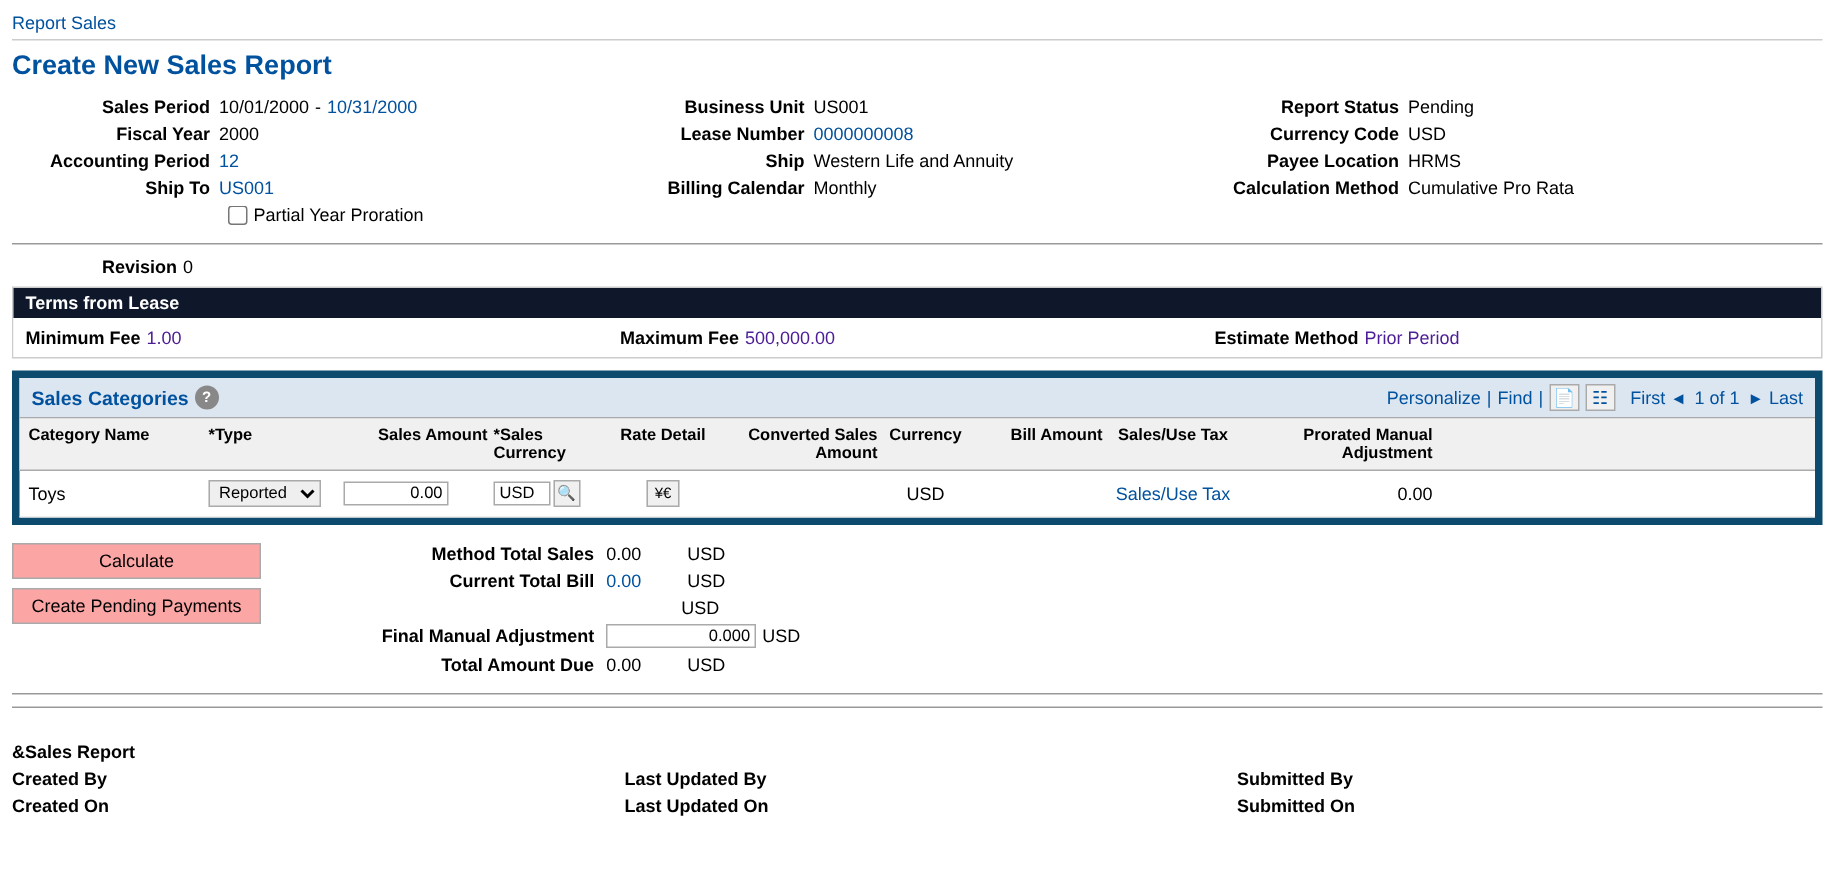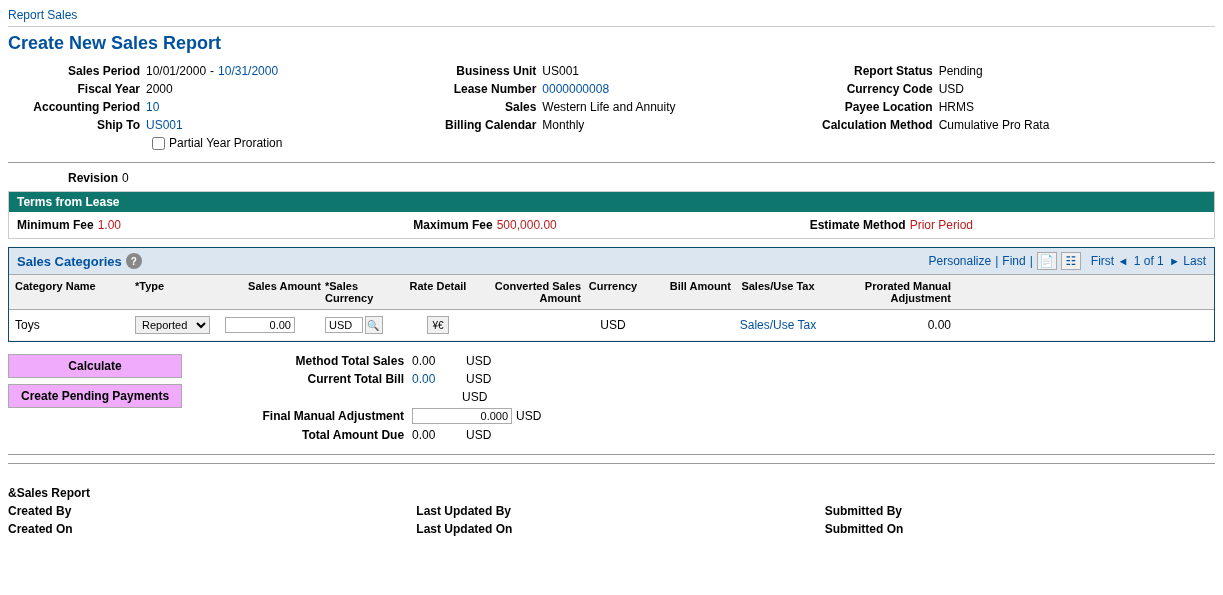--- a/index.html
+++ b/index.html
@@ -17,27 +17,27 @@
     .info-label { color: #000; font-weight: bold; text-align: right; min-width: 120px; padding-right: 6px; }
     .info-value { color: #000; }
     .info-value-link { color: #00519e; text-decoration: none; }
     
     .divider { border: none; border-top: 1px solid #999; margin: 8px 0; }
     
     .revision-row { display: flex; align-items: center; margin: 4px 0 6px 60px; }
     .revision-label { font-weight: bold; margin-right: 4px; }
     
     .terms-section { border: 1px solid #ccc; margin-bottom: 8px; }
-    .terms-header { background: #0f766e; color: #fff; font-weight: bold; padding: 3px 8px; font-size: 12px; }
+    .terms-header { background: #0f172a; color: #fff; font-weight: bold; padding: 3px 8px; font-size: 12px; }
     .terms-body { display: flex; padding: 6px 8px; background: #fff; }
     .terms-item { flex: 1; display: flex; align-items: center; }
     .terms-item-label { font-weight: bold; margin-right: 4px; }
-    .terms-item-value { color: #b91c1c; }
-    
-    .sales-categories-section { border: 1px solid #0c4a6e; margin-bottom: 8px; }
+    .terms-item-value { color: #4c1d95; }
+    
+    .sales-categories-section { border: 5px solid #0c4a6e; margin-bottom: 8px; }
     .sc-header { background: #dce6f1; display: flex; align-items: center; justify-content: space-between; padding: 4px 8px; border-bottom: 1px solid #aaa; }
     .sc-header-left { display: flex; align-items: center; gap: 4px; }
     .sc-title { font-weight: bold; color: #00519e; font-size: 13px; }
     .help-icon { display: inline-flex; align-items: center; justify-content: center; width: 16px; height: 16px; border-radius: 50%; background: #888; color: #fff; font-size: 10px; font-weight: bold; cursor: pointer; }
     .sc-header-right { display: flex; align-items: center; gap: 4px; font-size: 12px; color: #00519e; }
     .sc-nav-link { color: #00519e; text-decoration: none; cursor: pointer; }
     .sc-icon-btn { display: inline-flex; align-items: center; justify-content: center; width: 20px; height: 18px; border: 1px solid #aaa; background: #f0f0f0; cursor: pointer; }
     .nav-arrow { cursor: pointer; color: #00519e; font-size: 11px; }
     .col-header { font-weight: bold; color: #000; font-size: 11px; text-align: center; padding: 2px 2px; }
     .col-header-left { text-align: left; }
@@ -48,21 +48,21 @@
     
     select { font-size: 11px; padding: 1px 2px; border: 1px solid #aaa; }
     input[type="text"] { font-size: 11px; padding: 1px 3px; border: 1px solid #aaa; }
     input[type="checkbox"] { margin-right: 4px; }
     
     .input-small { width: 70px; text-align: right; }
     
     .search-icon-btn { display: inline-flex; align-items: center; justify-content: center; width: 18px; height: 18px; background: #f0f0f0; border: 1px solid #aaa; cursor: pointer; font-size: 10px; }
     .rate-icon-btn { display: inline-flex; align-items: center; justify-content: center; width: 22px; height: 18px; background: #f0f0f0; border: 1px solid #aaa; cursor: pointer; font-size: 10px; }
     
-    .btn-action { background: #f0abfc; border: 1px solid #aaa; padding: 4px 12px; cursor: pointer; font-size: 12px; color: #000; font-weight: bold; }
+    .btn-action { background: #fca5a5; border: 1px solid #aaa; padding: 4px 12px; cursor: pointer; font-size: 12px; color: #000; }
     .total-row { display: flex; align-items: center; margin-bottom: 4px; }
     .total-label { font-weight: bold; text-align: right; min-width: 200px; padding-right: 8px; }
     .total-currency { margin-left: 4px; color: #000; }
     .total-input { width: 100px; text-align: right; }
     
     .footer-section { border-top: 1px solid #999; padding-top: 22px; margin-top: 8px; }
     .footer-title { font-weight: bold; color: #000; margin-bottom: 4px; }
     .footer-grid { display: grid; grid-template-columns: 1fr 1fr 1fr; gap: 18px; }
     .footer-item { display: flex; flex-direction: column; gap: 4px; }
     .footer-label { font-weight: bold; color: #000; }
@@ -86,21 +86,21 @@
         <span class="info-value">10/01/2000</span>
         <span class="info-value" style="margin: 0 4px;">-</span>
         <span class="info-value info-value-link">10/31/2000</span>
       </div>
       <div class="info-row">
         <span class="info-label">Fiscal Year</span>
         <span class="info-value">2000</span>
       </div>
       <div class="info-row">
         <span class="info-label">Accounting Period</span>
-        <span class="info-value info-value-link">10</span>
+        <span class="info-value info-value-link">12</span>
       </div>
       <div class="info-row">
         <span class="info-label">Ship To</span>
         <span class="info-value info-value-link">US001</span>
       </div>
       <div class="info-row" style="margin-left: 126px;">
         <input type="checkbox" style="">
         <span class="info-value">Partial Year Proration</span>
       </div>
     </div>
@@ -108,21 +108,21 @@
     <div class="info-col">
       <div class="info-row">
         <span class="info-label">Business Unit</span>
         <span class="info-value">US001</span>
       </div>
       <div class="info-row">
         <span class="info-label">Lease Number</span>
         <span class="info-value info-value-link">0000000008</span>
       </div>
       <div class="info-row">
-        <span class="info-label">Sales</span>
+        <span class="info-label">Ship</span>
         <span class="info-value">Western Life and Annuity</span>
       </div>
       <div class="info-row">
         <span class="info-label">Billing Calendar</span>
         <span class="info-value">Monthly</span>
       </div>
     </div>
 
     <div class="info-col">
       <div class="info-row">

